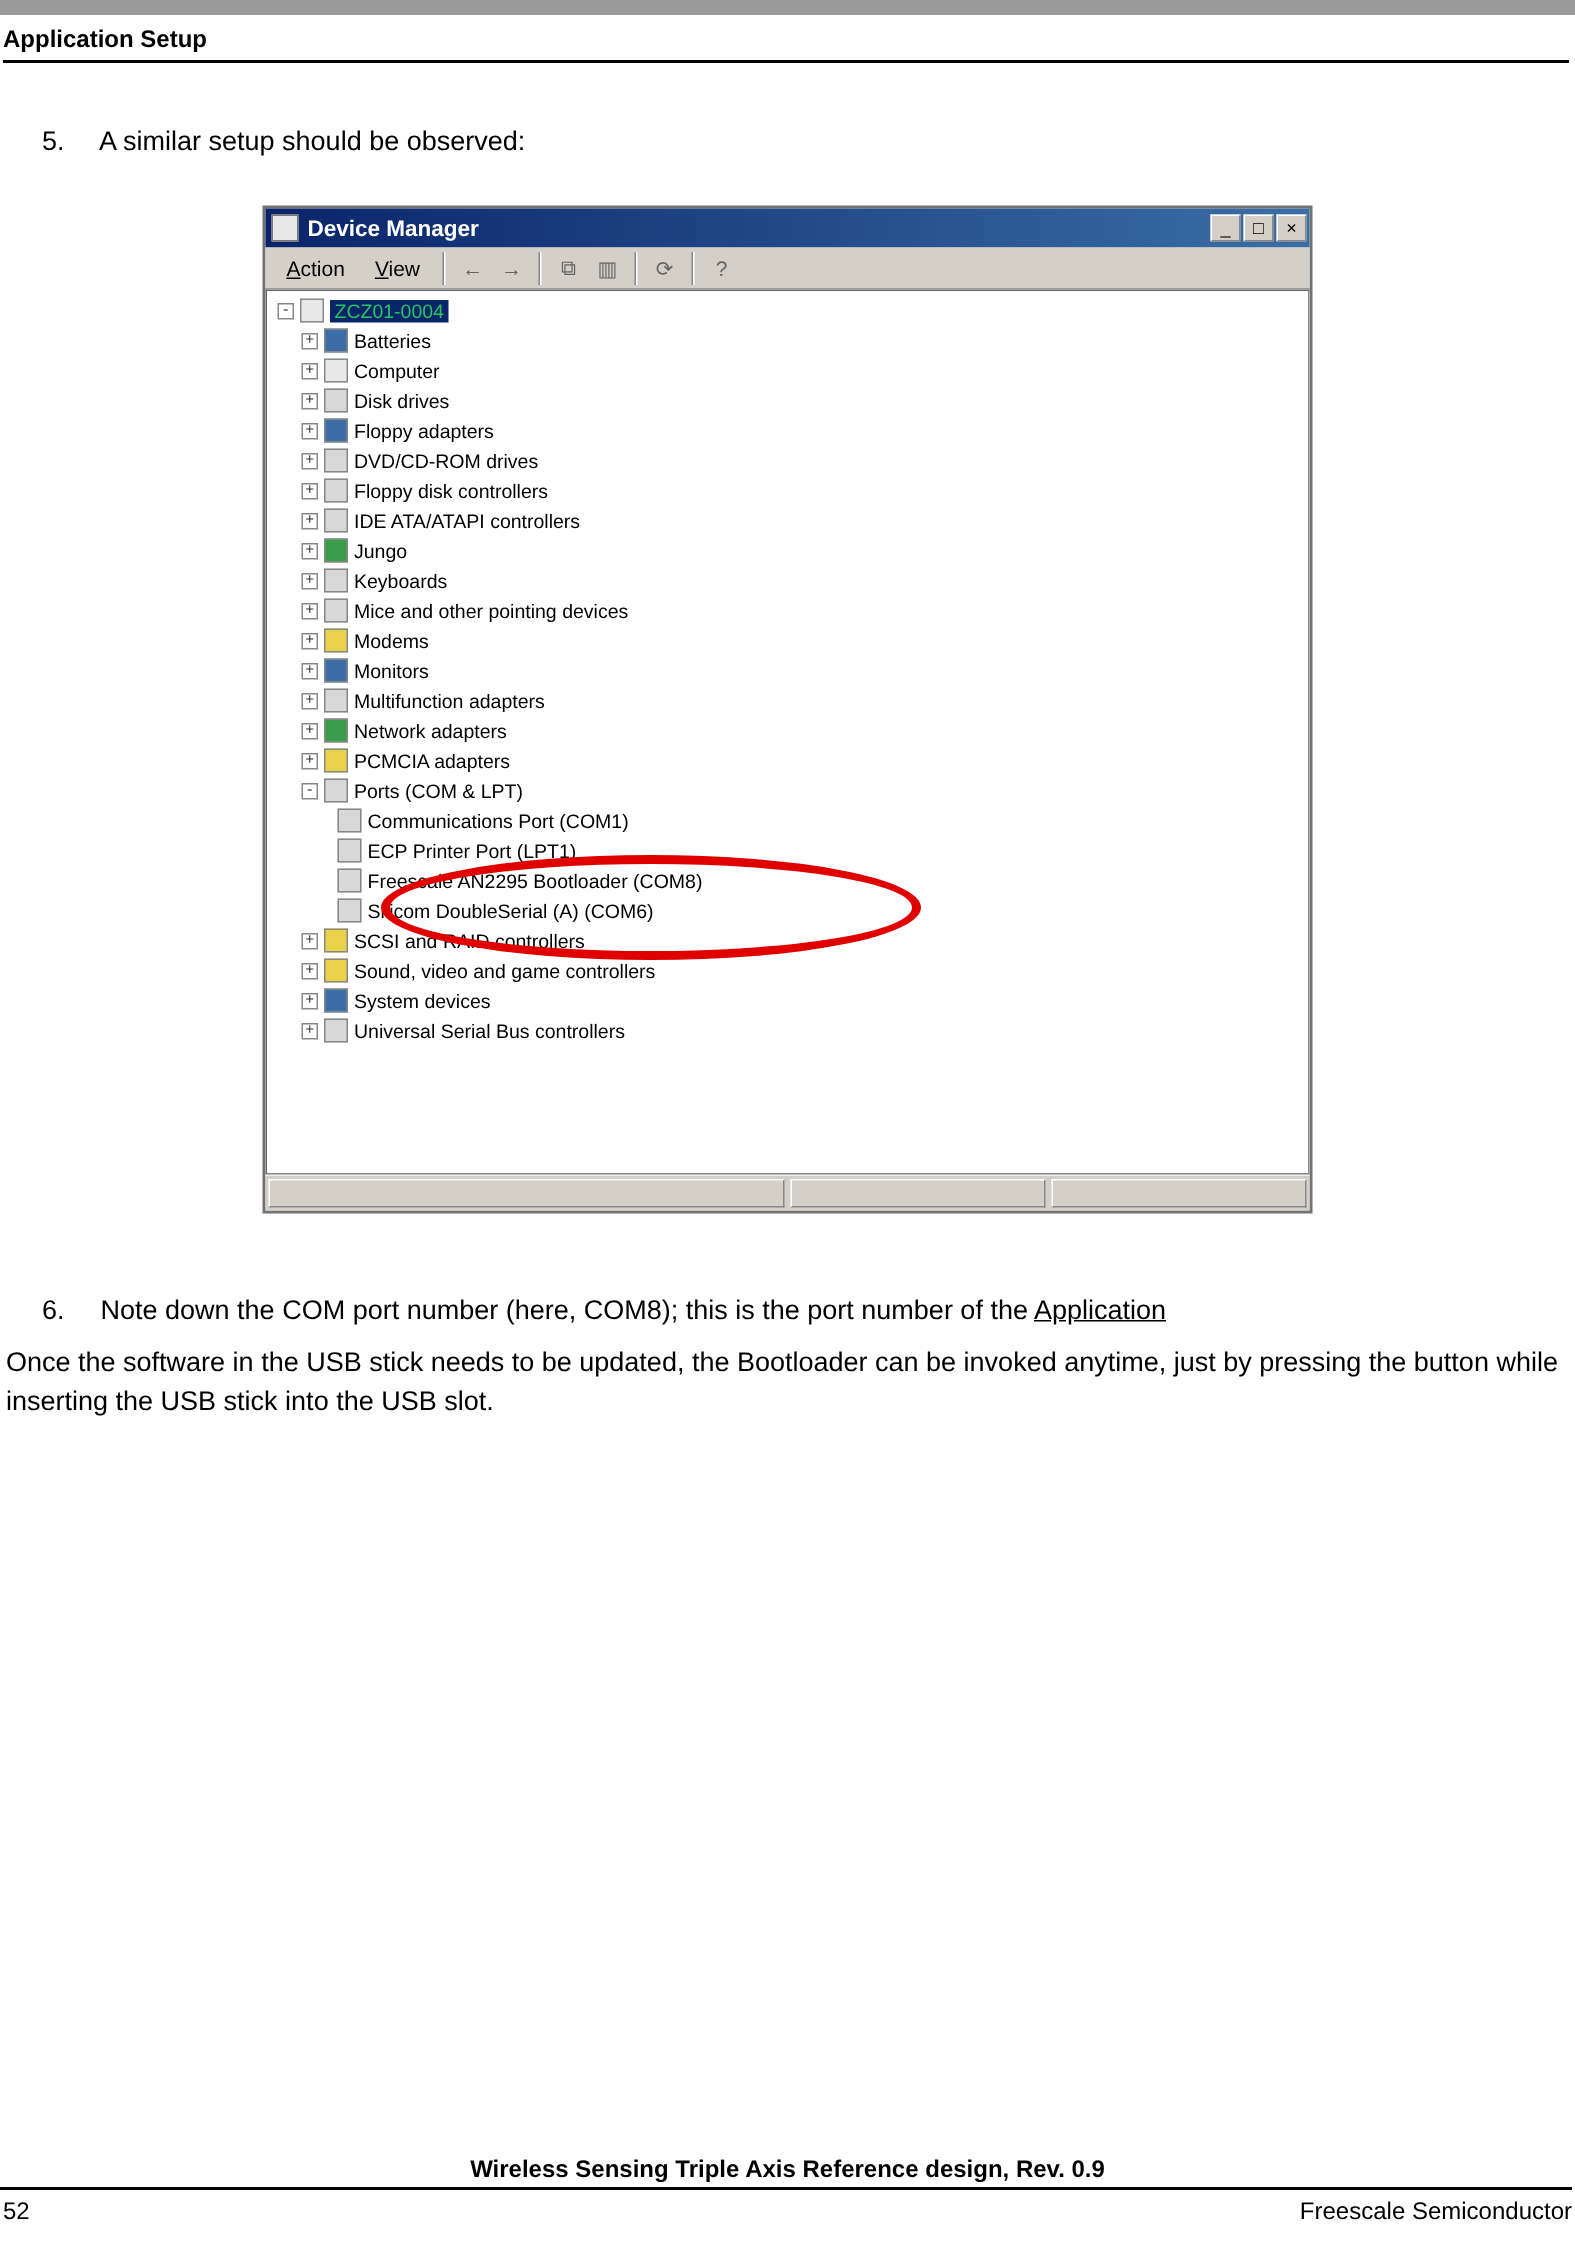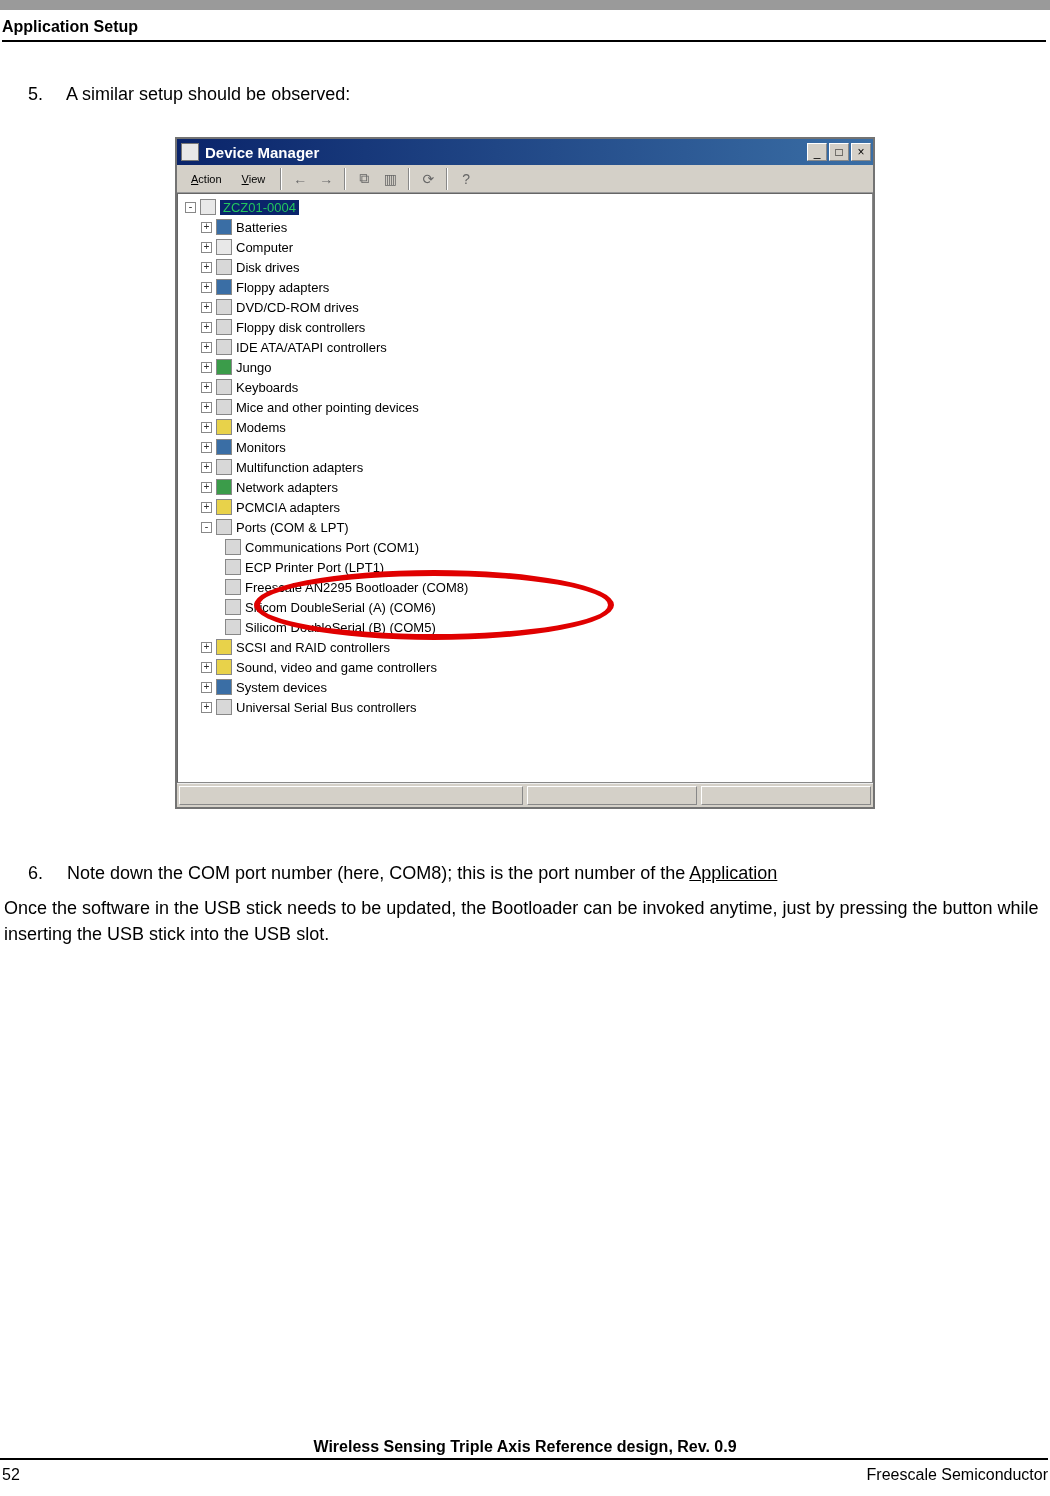--- a/index.html
+++ b/index.html
@@ -61,21 +61,21 @@
     font-family: Arial; color:#000;
   }
   .dm-menubar {
     display: flex; align-items: center;
     background: #d4d0c8;
     height: 28px;
     border-bottom: 1px solid #999;
     padding-left: 6px;
     gap: 4px;
   }
-  .dm-menu-item { padding: 2px 8px; font-size: 11px; text-align: right; }
+  .dm-menu-item { padding: 2px 8px; font-size: 14px; text-align: right; }
   .dm-menu-item .ul { text-decoration: underline; }
   .dm-sep { width: 2px; height: 22px; border-left: 1px solid #888; border-right: 1px solid #fff; margin: 0 3px; }
   .dm-tool-btn {
     width: 22px; height: 22px;
     background: #d4d0c8;
     border: 1px solid #d4d0c8;
     display: inline-flex; align-items: center; justify-content: center;
     color: #666; font-size: 14px;
   }
   .dm-tree {
@@ -288,24 +288,20 @@
           <span>ECP Printer Port (LPT1)</span>
         </div>
       <div class="dm-tree-row l2">
           <span class="iconbox gray"></span>
           <span>Freescale AN2295 Bootloader (COM8)</span>
         </div>
       <div class="dm-tree-row l2">
           <span class="iconbox gray"></span>
           <span>Silicom DoubleSerial (A) (COM6)</span>
         </div>
-      <div class="dm-tree-row l2">
-          <span class="iconbox gray"></span>
-          <span>Silicom DoubleSerial (B) (COM5)</span>
-        </div>
       <div class="dm-tree-row l1">
           <span class="exp">+</span>
           <span class="iconbox yellow"></span>
           <span>SCSI and RAID controllers</span>
         </div>
       <div class="dm-tree-row l1">
           <span class="exp">+</span>
           <span class="iconbox yellow"></span>
           <span>Sound, video and game controllers</span>
         </div>

